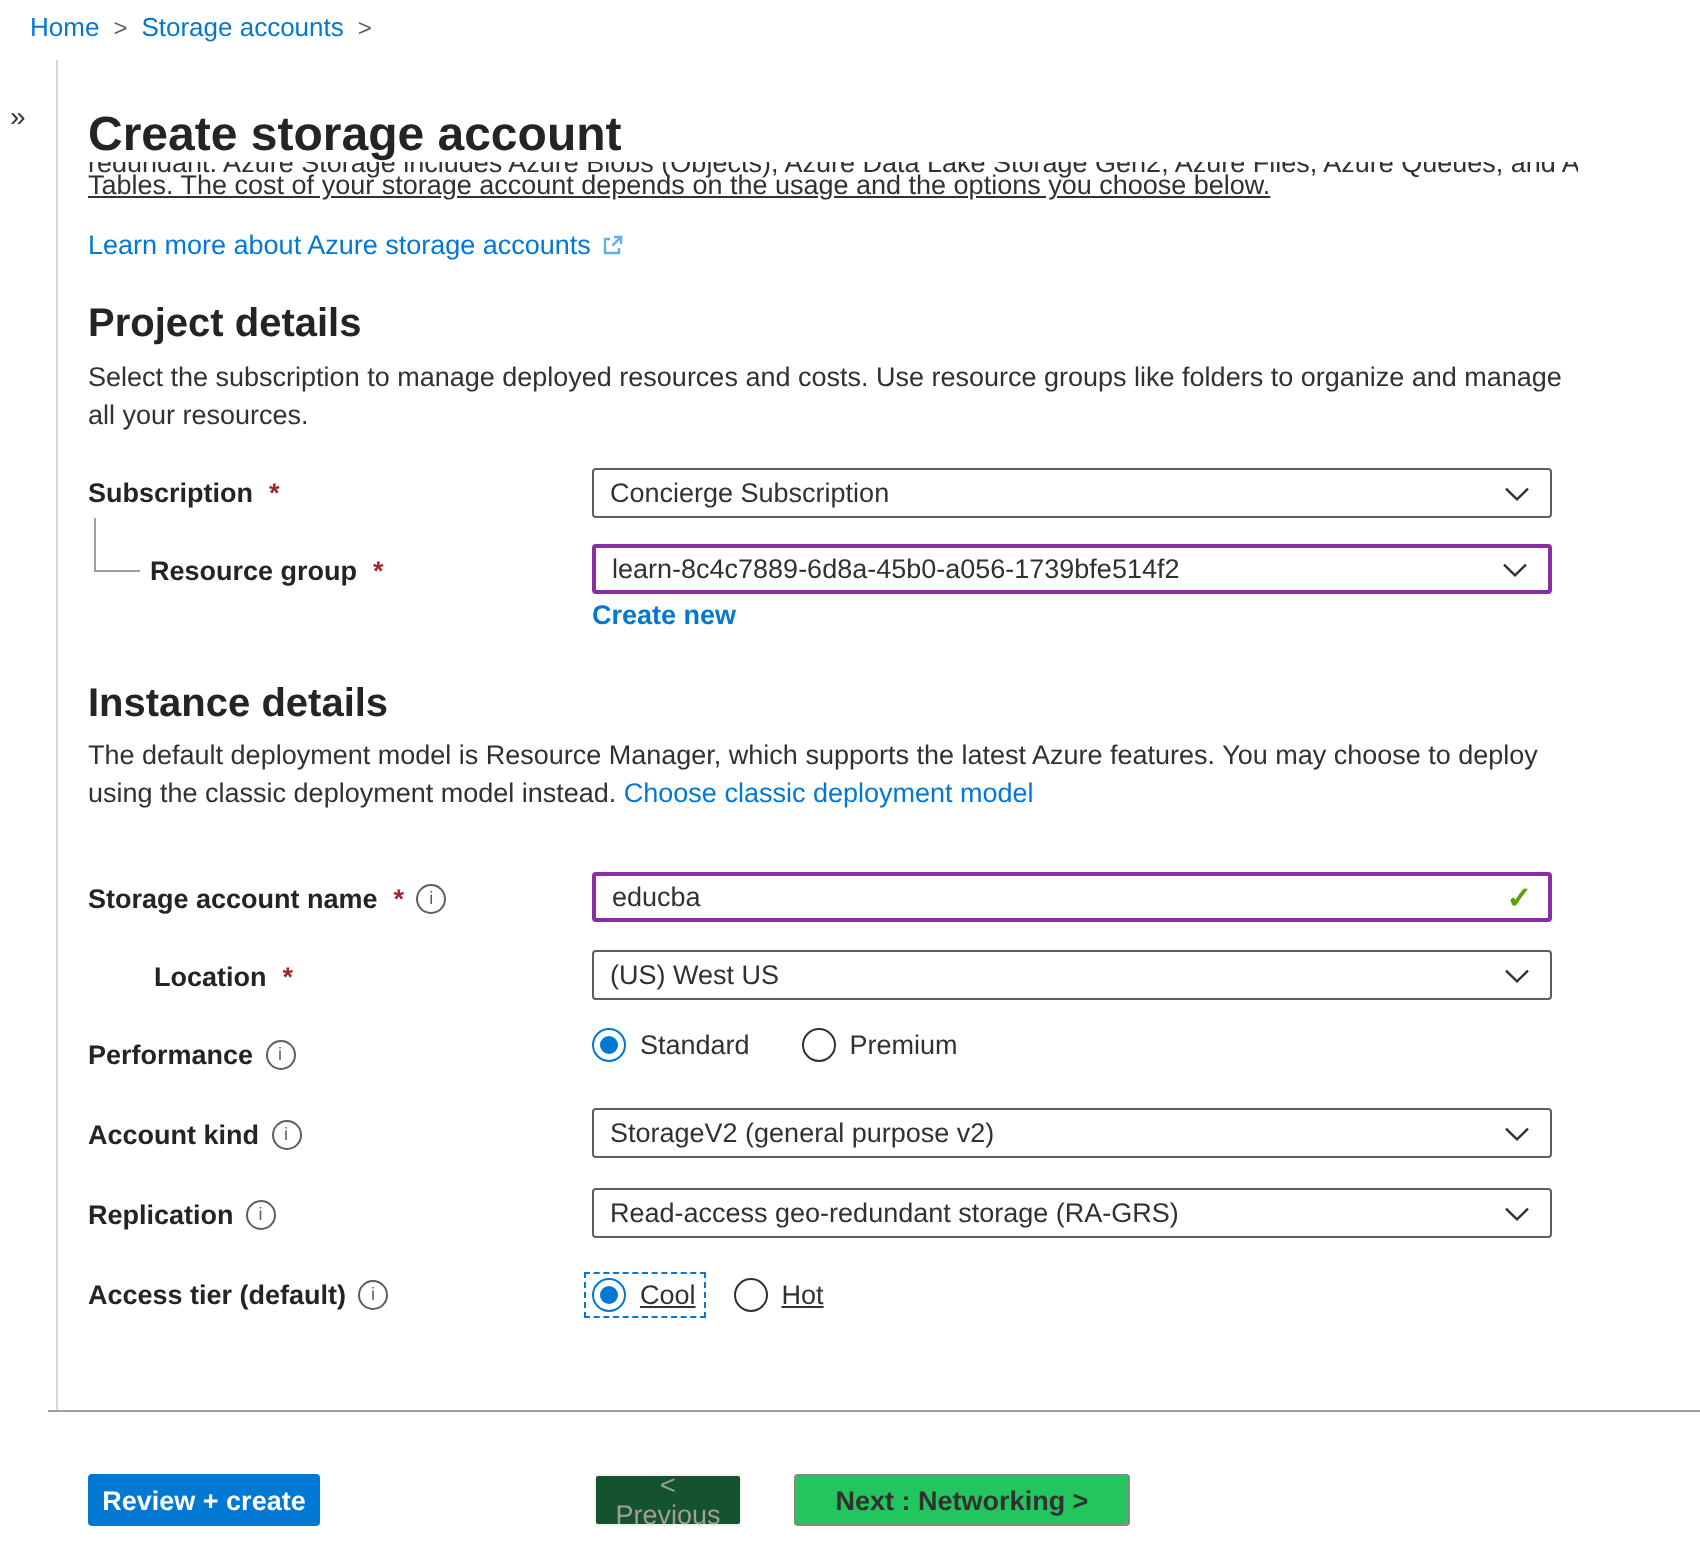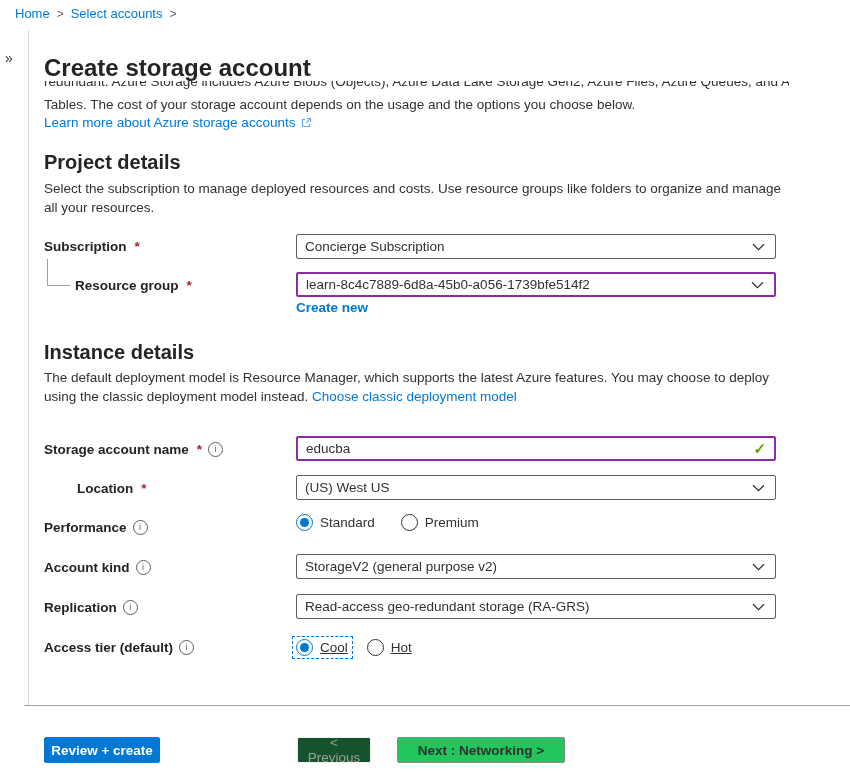--- a/index.html
+++ b/index.html
@@ -13,21 +13,21 @@
   .crumb{color:#0078d4;cursor:pointer;}
   .crumb-sep{color:#605e5c;font-size:12px;}
   
   .collapse-icon{position:absolute;left:5px;top:50px;font-size:14px;color:#323130;cursor:pointer;}
   .panel-edge{position:absolute;left:28px;top:30px;width:1px;height:675px;background:#d8d6d4;}
   
   .page-title{position:absolute;left:44px;top:38px;font-size:24px;font-weight:700;color:#252423;}
   
   .intro-clipped{position:absolute;left:44px;top:81px;width:745px;height:11px;overflow:hidden;}
   .intro-clipped span{display:block;margin-top:-8px;line-height:18px;white-space:nowrap;}
-  .intro-line2{position:absolute;left:44px;top:96px;width:745px;line-height:18px;}
+  .intro-line2{position:absolute;left:44px;top:84px;width:745px;line-height:18px;text-decoration:underline;}
   .learn-link{position:absolute;left:44px;top:115px;color:#0078d4;display:flex;align-items:center;gap:5px;cursor:pointer;}
   
   .section-heading{position:absolute;left:44px;font-size:20px;font-weight:700;color:#252423;}
   .section-para{position:absolute;left:44px;width:740px;line-height:18.5px;}
   .inline-link{color:#0078d4;cursor:pointer;}
   
   .field-label{position:absolute;left:44px;font-weight:700;font-size:13.5px;color:#252423;display:flex;align-items:center;gap:6px;}
   .field-label.indent{left:75px;}
   .req{color:#a4262c;margin-left:2px;}
   .info-icon{width:13px;height:13px;border:1px solid #605e5c;border-radius:50%;color:#605e5c;
@@ -58,21 +58,21 @@
   .btn-disabled{left:297px;width:74px;background:#14532d;border:1px solid #f3f2f1;color:#a19f9d;cursor:default;}
   .btn-secondary{left:397px;width:168px;background:#22c55e;border:1px solid #8a8886;color:#323130;font-weight:700;}
   .chev svg{display:block;}
 </style>
 </head>
 <body>
 
 <div class="breadcrumb">
   <span class="crumb">Home</span>
   <span class="crumb-sep">&gt;</span>
-  <span class="crumb">Select accounts</span>
+  <span class="crumb">Storage accounts</span>
   <span class="crumb-sep">&gt;</span>
 </div>
 
 <span class="collapse-icon">»</span>
 <div class="panel-edge"></div>
 
 <h1 class="page-title">Create storage account</h1>
 
 <div class="intro-clipped">
   <span>redundant. Azure Storage includes Azure Blobs (Objects), Azure Data Lake Storage Gen2, Azure Files, Azure Queues, and Azure</span>

